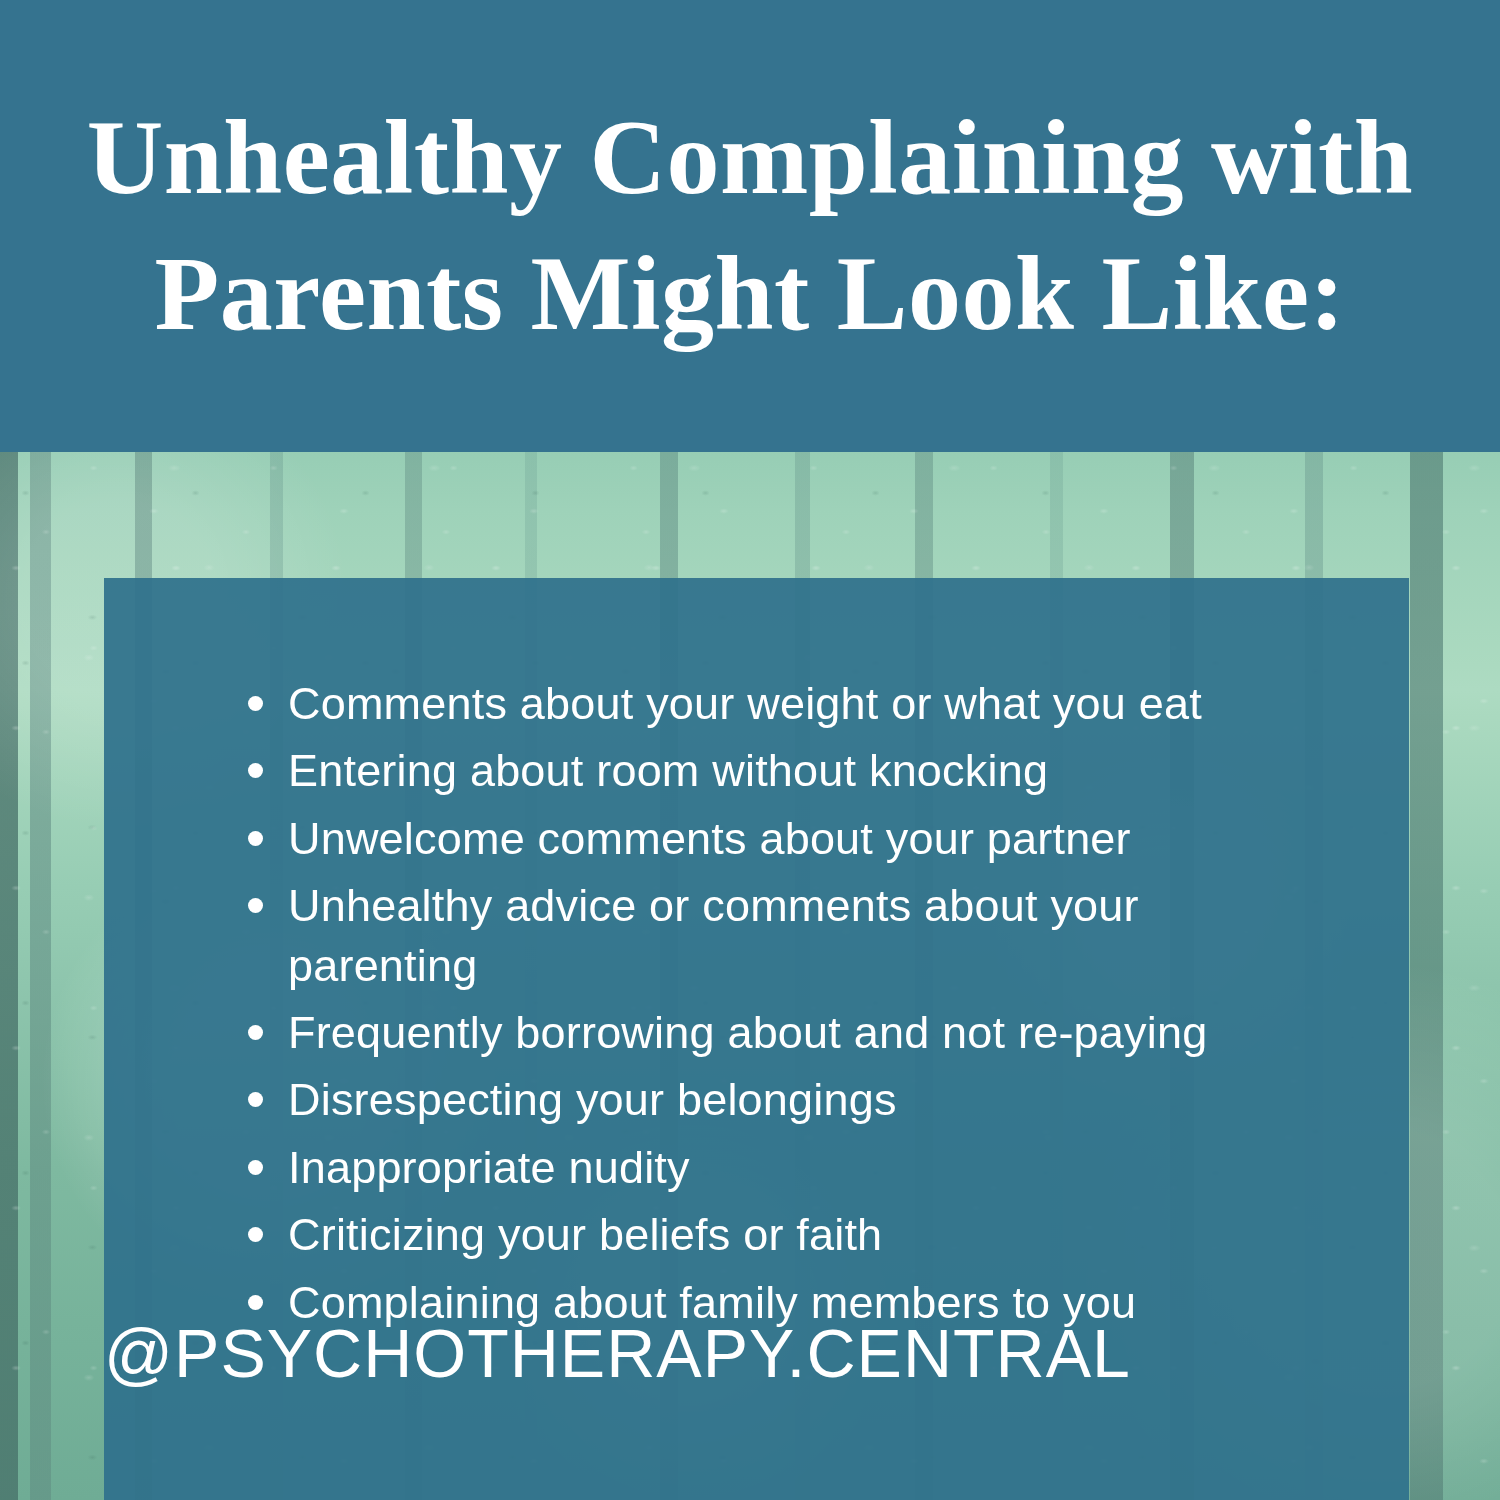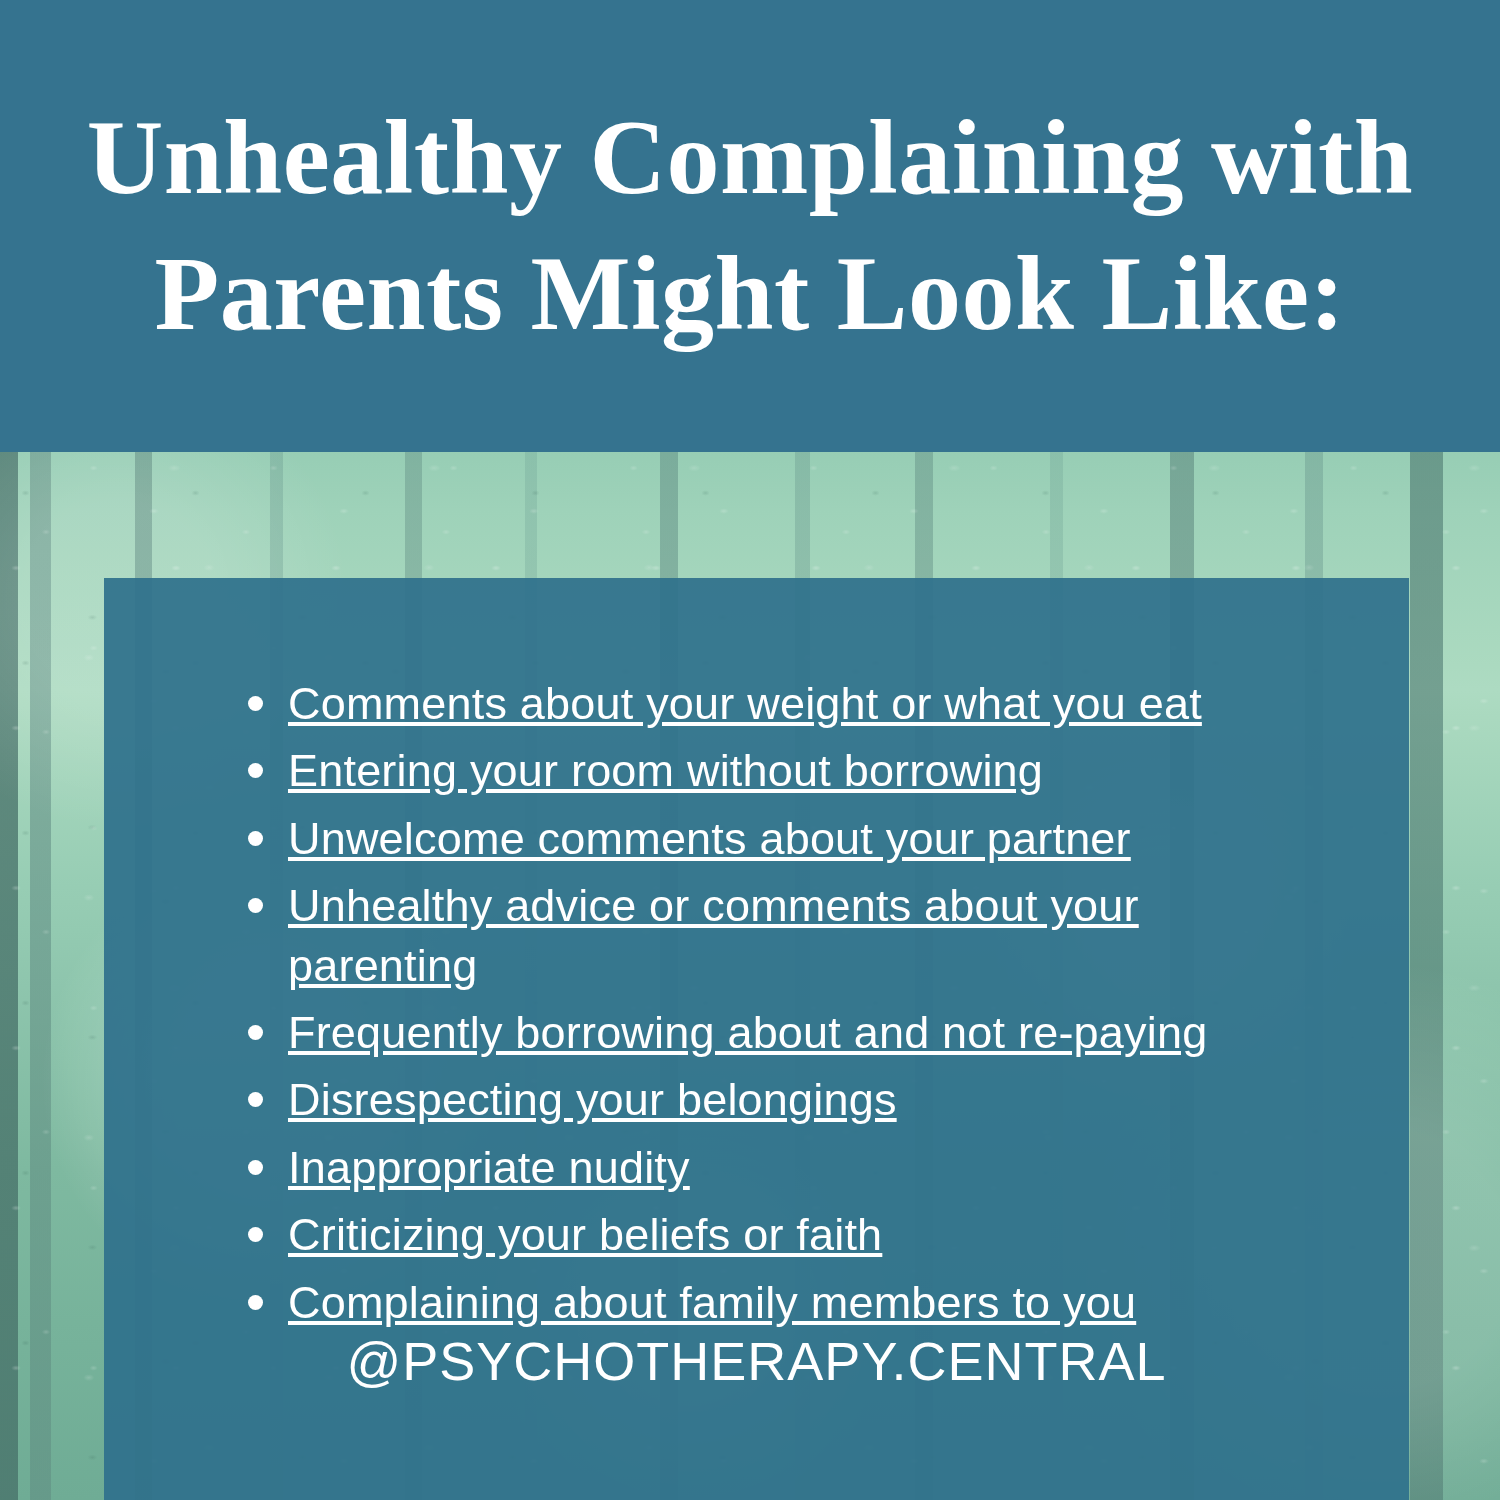--- a/index.html
+++ b/index.html
@@ -133,40 +133,38 @@
     padding: 0;
   }
   ul.bullets li {
     position: relative;
     color: #ffffff;
     font-size: 45px;
     line-height: 1.32;
     padding-left: 94px;
     margin-bottom: 8px;
     letter-spacing: 0.2px;
-    text-decoration: underline;
   }
   ul.bullets li .dot {
     position: absolute;
     left: 54px;
     top: 22px;
     width: 15px;
     height: 15px;
     border-radius: 50%;
     background: #ffffff;
   }
 
   .handle {
     position: absolute;
     left: 0;
     right: 0;
     bottom: 108px;
-    text-align: center;
     color: #ffffff;
-    font-size: 54px;
+    font-size: 68px;
     letter-spacing: 1px;
   }
 </style>
 </head>
 <body>
 
 <div id="poster">
 
   <div class="bg-photo"></div>
   <div class="bg-speckle"></div>
@@ -176,21 +174,21 @@
   </div>
 
   <div class="list-panel">
     <ul class="bullets">
       <li>
         <span class="dot"></span>
         <span>Comments about your weight or what you eat</span>
       </li>
       <li>
         <span class="dot"></span>
-        <span>Entering your room without borrowing</span>
+        <span>Entering about room without knocking</span>
       </li>
       <li>
         <span class="dot"></span>
         <span>Unwelcome comments about your partner</span>
       </li>
       <li>
         <span class="dot"></span>
         <span>Unhealthy advice or comments about your parenting</span>
       </li>
       <li>

